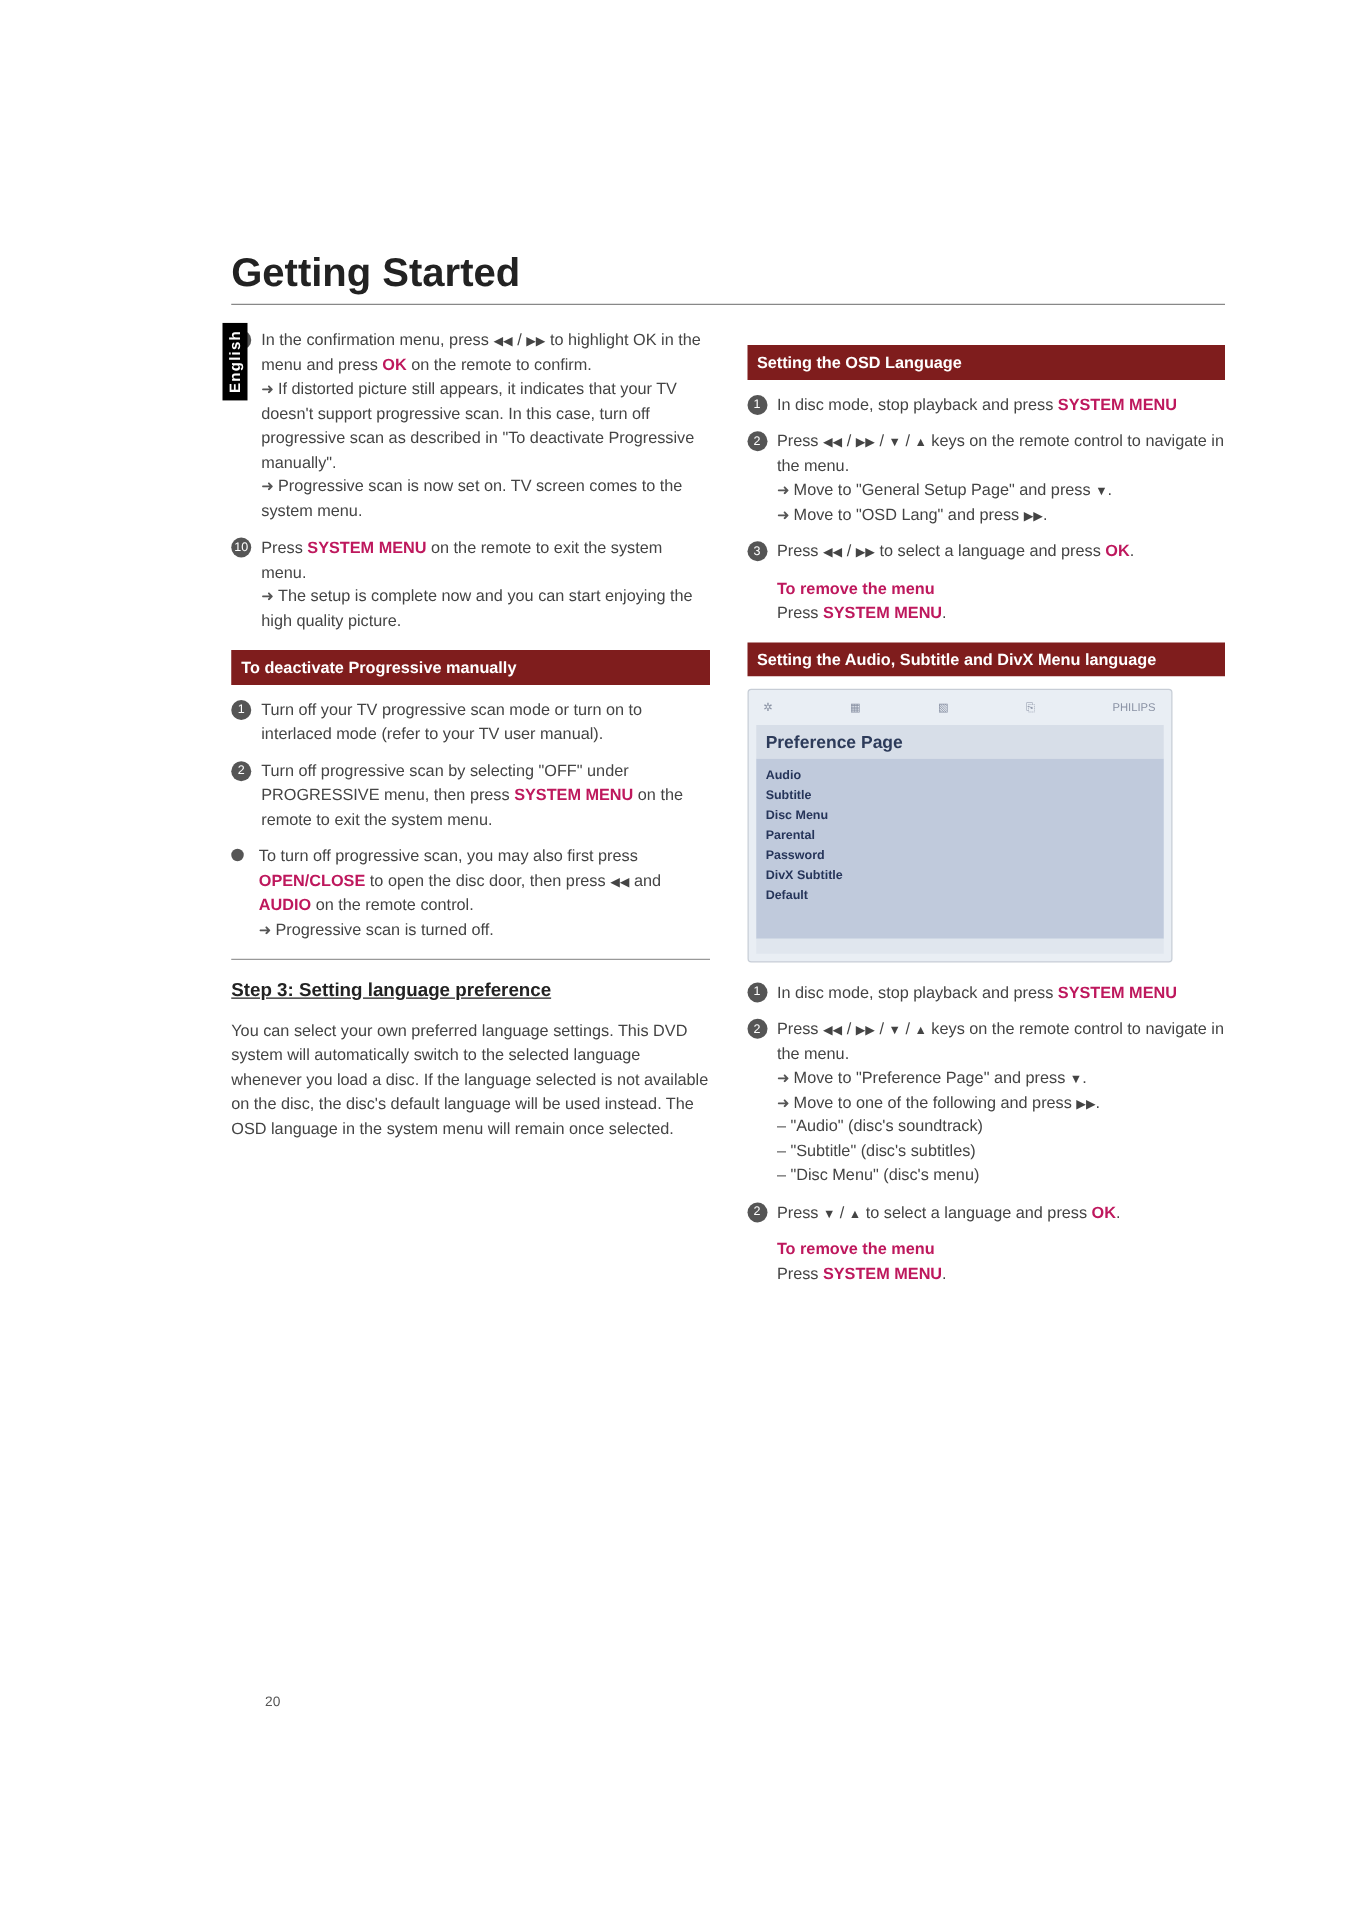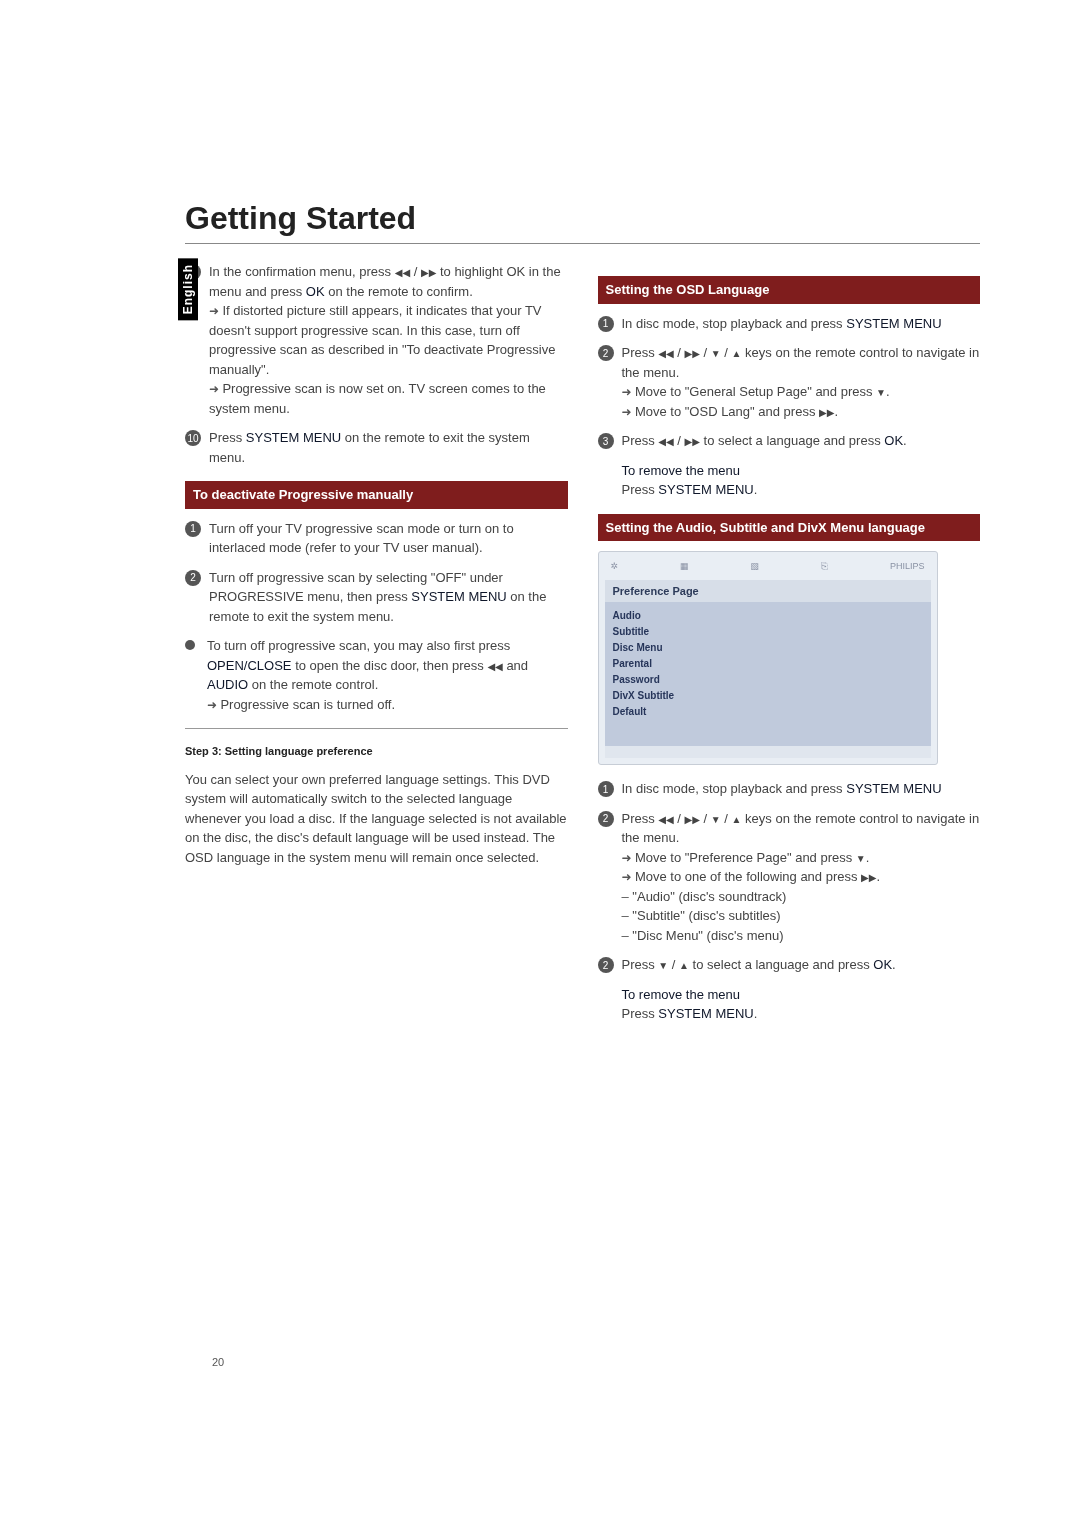--- a/index.html
+++ b/index.html
@@ -76,27 +76,27 @@
   .arrow::before {
     content: "➜ ";
     color: #555;
     font-size: 12px;
   }
   .sub { padding-left: 24px; }
   .thin-hr {
     border: 0; border-top: 1px solid #999; margin: 14px 0;
   }
   h3 {
-    font-size: 11px; font-weight: bold; color: #222; margin: 6px 0 10px 0;
+    font-size: 15px; font-weight: bold; color: #222; margin: 6px 0 10px 0; text-decoration: underline;
   }
   .tri-l::before { content:"◀◀"; font-size:10px; }
   .tri-r::before { content:"▶▶"; font-size:10px; }
   .tri-d::before { content:"▼"; font-size:10px; }
   .tri-u::before { content:"▲"; font-size:10px; }
-  b { font-weight: normal; color: #0f172a; }
+  b { font-weight: bold; color: #be185d; }
 
   
   .menu-shot {
     background: #e9eef4;
     border: 1px solid #c7cdd6;
     border-radius: 3px;
     padding: 6px;
     margin: 10px 0 14px 0;
     width: 340px;
   }
@@ -106,21 +106,21 @@
     padding: 2px 6px 6px 6px;
     font-size: 9px;
     color: #8a92a4;
   }
   .menu-tabs .tab {
     text-align: center;
   }
   .menu-title {
     background: #d7dee8;
     color: #2d3b5a;
-    font-size: 11px;
+    font-size: 14px;
     font-weight: bold;
     padding: 3px 8px;
   }
   .menu-body {
     background: #c0cadc;
     padding: 6px 8px 26px 8px;
     color: #26355a;
     font-size: 10px;
     font-weight: bold;
     line-height: 1.6;
@@ -155,20 +155,21 @@
           <span>In the confirmation menu, press </span><span class="tri-l"></span> / <span class="tri-r"></span><span> to highlight OK in the menu and press </span><b>OK</b><span> on the remote to confirm.</span>
           <div class="arrow"><span>If distorted picture still appears, it indicates that your TV doesn't support progressive scan. In this case, turn off progressive scan as described in "To deactivate Progressive manually".</span></div>
           <div class="arrow"><span>Progressive scan is now set on. TV screen comes to the system menu.</span></div>
         </div>
       </div>
 
       <div class="num-item">
         <span class="num-circle">10</span>
         <div>
           <span>Press </span><b>SYSTEM MENU</b><span> on the remote to exit the system menu.</span>
+          <div class="arrow"><span>The setup is complete now and you can start enjoying the high quality picture.</span></div>
         </div>
       </div>
 
       <div class="section-bar">To deactivate Progressive manually</div>
 
 
       <div class="num-item">
         <span class="num-circle">1</span>
         <div>Turn off your TV progressive scan mode or turn on to interlaced mode (refer to your TV user manual).</div>
       </div>

